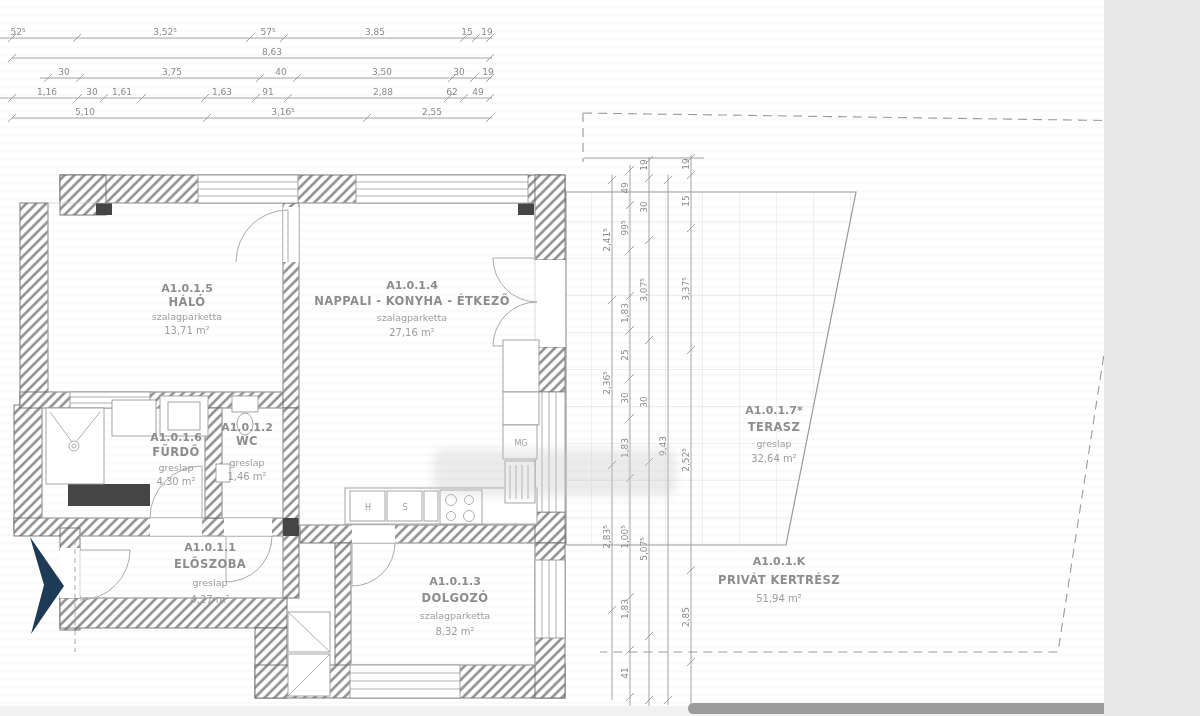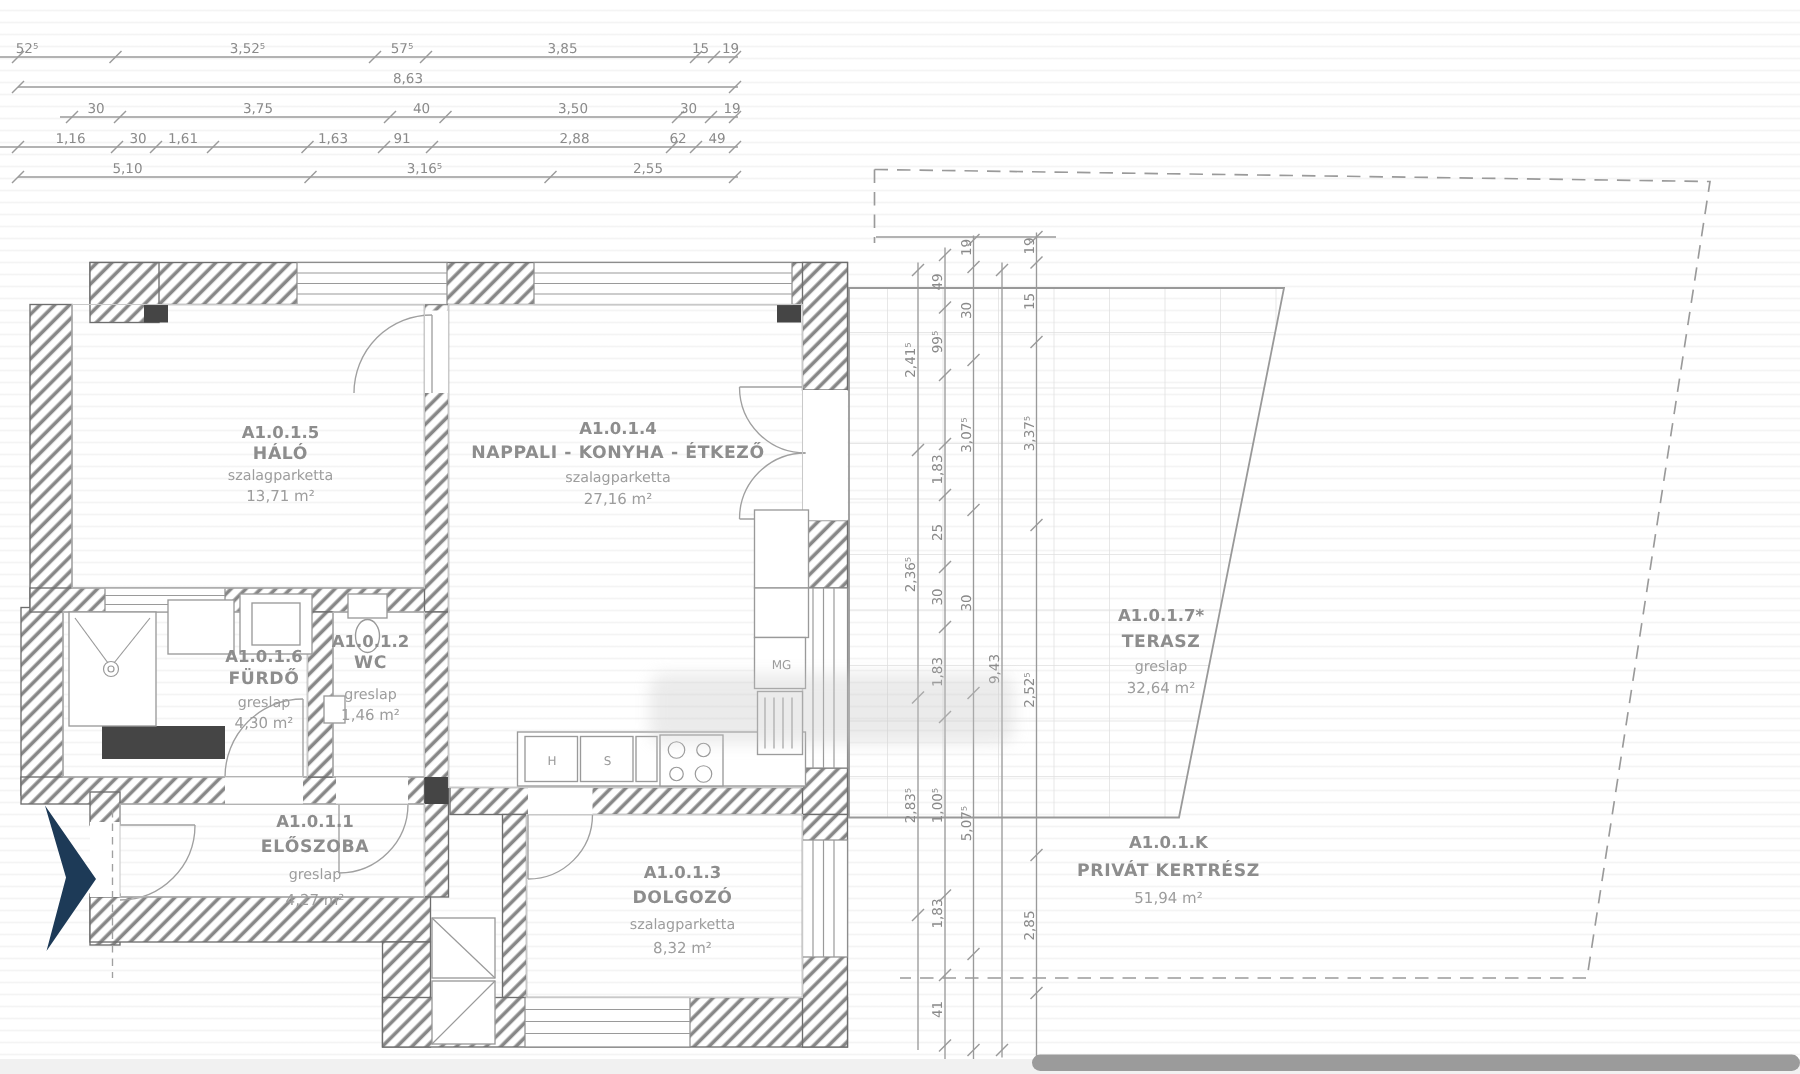--- a/index.html
+++ b/index.html
@@ -1,18 +1,18 @@
 <!DOCTYPE html>
 <html><head>
 <meta charset="utf-8">
 <title>Floor plan</title>
 <style>
   html,body{margin:0;padding:0;background:#e8e8e8;}
   .stage{
-    position:relative;width:1200px;height:716px;overflow:hidden;
+    position:relative;width:1104px;height:716px;overflow:hidden;
     background:
       repeating-linear-gradient(180deg,#ffffff 0px,#ffffff 6px,#f4f4f4 7px,#ffffff 8px);
     font-family:"DejaVu Sans",sans-serif;
   }
   svg{position:absolute;left:0;top:0;}
   text{font-family:"DejaVu Sans",sans-serif;}
   .rid  {font-size:11px;  font-weight:bold; fill:#8d8d8d; text-anchor:middle;}
   .rname{font-size:11.5px;font-weight:bold; fill:#8d8d8d; text-anchor:middle; letter-spacing:.4px;}
   .rfin {font-size:9.5px; fill:#9d9d9d; text-anchor:middle;}
   .rarea{font-size:10px;  fill:#9d9d9d; text-anchor:middle;}

